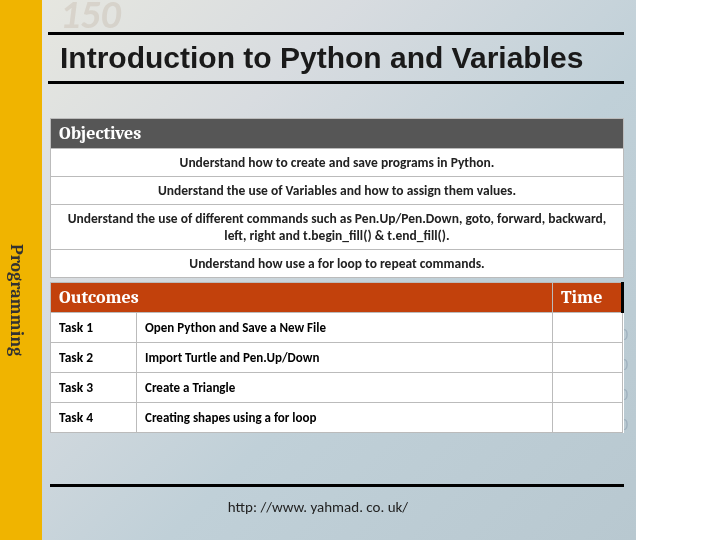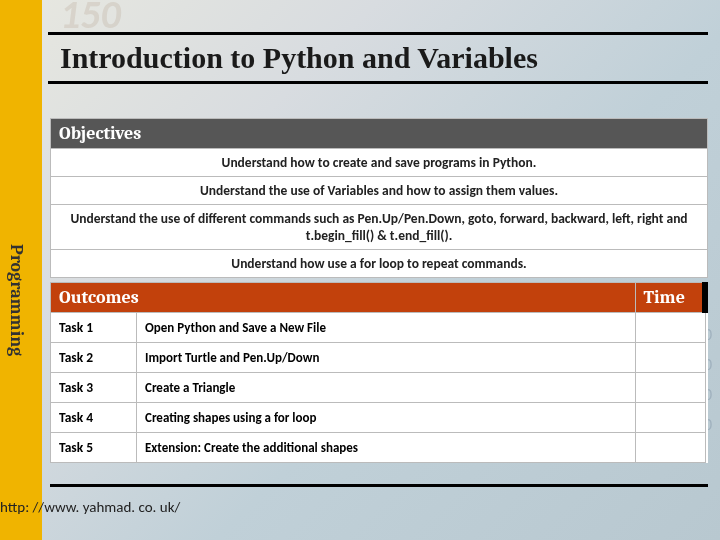--- a/index.html
+++ b/index.html
@@ -1,19 +1,19 @@
 <!DOCTYPE html>
 <html><head>
 <meta charset="utf-8">
 <style>
   * { box-sizing: border-box; margin: 0; padding: 0; }
   html, body { width: 720px; height: 540px; overflow: hidden; font-family: Calibri, Arial, sans-serif; }
   .slide {
     position: relative;
-    width: 720px;
+    width: 636px;
     height: 540px;
     background: linear-gradient(135deg, #e8e8e0 0%, #d8dce0 30%, #c0d0d8 60%, #b8c8d0 100%);
   }
   
   .bg-decor { position: absolute; left: 60px; top: -10px; font-size: 40px; font-weight: bold; color: rgba(180,160,140,0.25); font-style: italic; }
   .bg-nums-r { position: absolute; right: 8px; top: 320px; font-size: 16px; color: rgba(120,140,160,0.4); text-align: right; line-height: 30px; }
 
   
   .orange-bar {
     position: absolute;
@@ -35,21 +35,21 @@
   .sidebar-label span { writing-mode: vertical-lr; display:inline-block; }
 
   
   .title-wrap {
     position: absolute;
     left: 48px; right: 12px; top: 32px;
   }
   .hr-top { border-top: 3px solid #000; margin-bottom: 2px; }
   .hr-bot { border-top: 3px solid #000; margin-top: 4px; }
   .title {
-    font-family: Liberation Serif, serif;
+    font-family: Liberation Sans, sans-serif;
     font-weight: bold;
     font-size: 30px;
     color: #1a1a1a;
     padding: 4px 0 2px 12px;
   }
 
   
   .content {
     position: absolute;
     left: 50px; right: 12px; top: 118px;
@@ -85,35 +85,35 @@
     width: 86px;
     font-size: 13.5px;
     font-weight: 700;
     padding: 6px 8px;
   }
   .task-desc {
     font-size: 13px;
     font-weight: 700;
     padding: 0 8px;
   }
-  .time-col { width: 70px; border-right: 6px solid #000000; }
+  .time-col { width: 70px; border-right: 3px solid #000000; }
   .time-cell { width:70px; }
 
   .outcomes-table { margin-top: 4px; }
 
   
   .footer-line {
     position: absolute;
     left: 50px; right: 12px; top: 484px;
     border-top: 3px solid #000;
   }
   .footer-url {
     position: absolute;
     left: 0; right: 0; top: 498px;
-    text-align: left;
+    text-align: center;
     font-size: 15px;
     color: #222;
   }
 </style>
 </head>
 <body>
 
 <div class="slide">
 
   <div class="bg-decor">150</div>
@@ -174,25 +174,20 @@
       <tr>
         <td class="task-id">Task 3</td>
         <td class="task-desc">Create a Triangle</td>
         <td class="time-cell"></td>
       </tr>
       <tr>
         <td class="task-id">Task 4</td>
         <td class="task-desc">Creating shapes using a for loop</td>
         <td class="time-cell"></td>
       </tr>
-      <tr>
-        <td class="task-id">Task 5</td>
-        <td class="task-desc">Extension: Create the additional shapes</td>
-        <td class="time-cell"></td>
-      </tr>
     </tbody>
       </table>
 
   </div>
 
   <div class="footer-line"></div>
   <div class="footer-url">http: //www. yahmad. co. uk/</div>
 
 </div>
 

